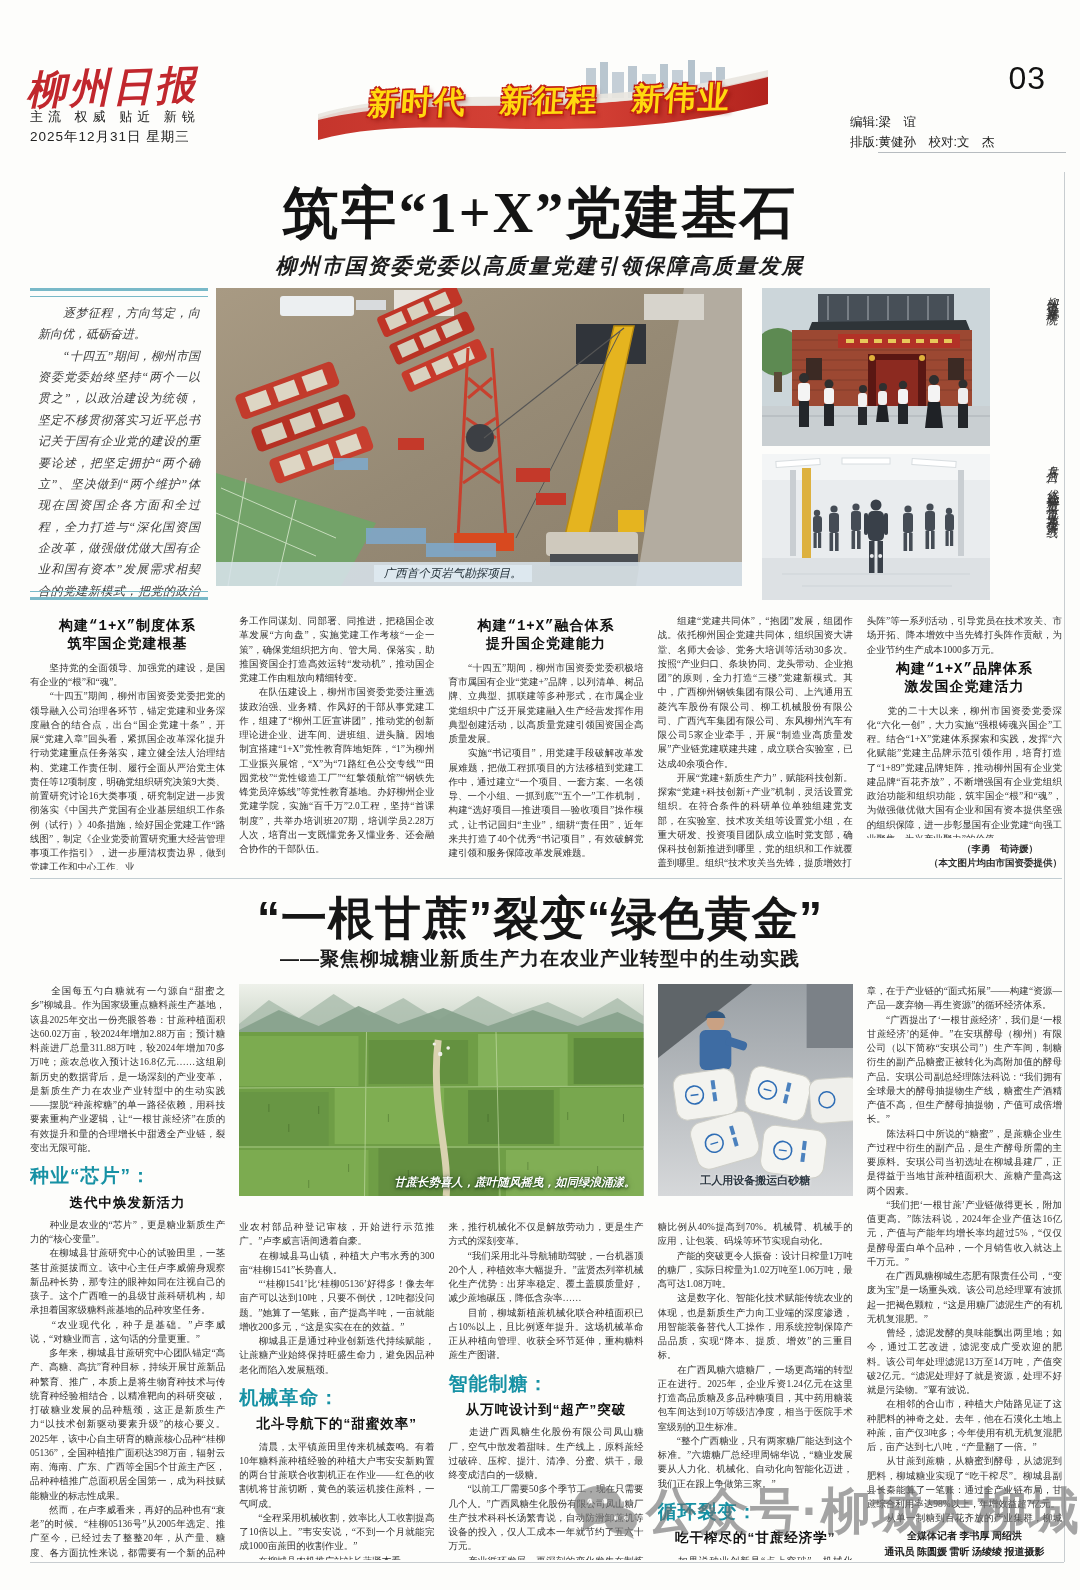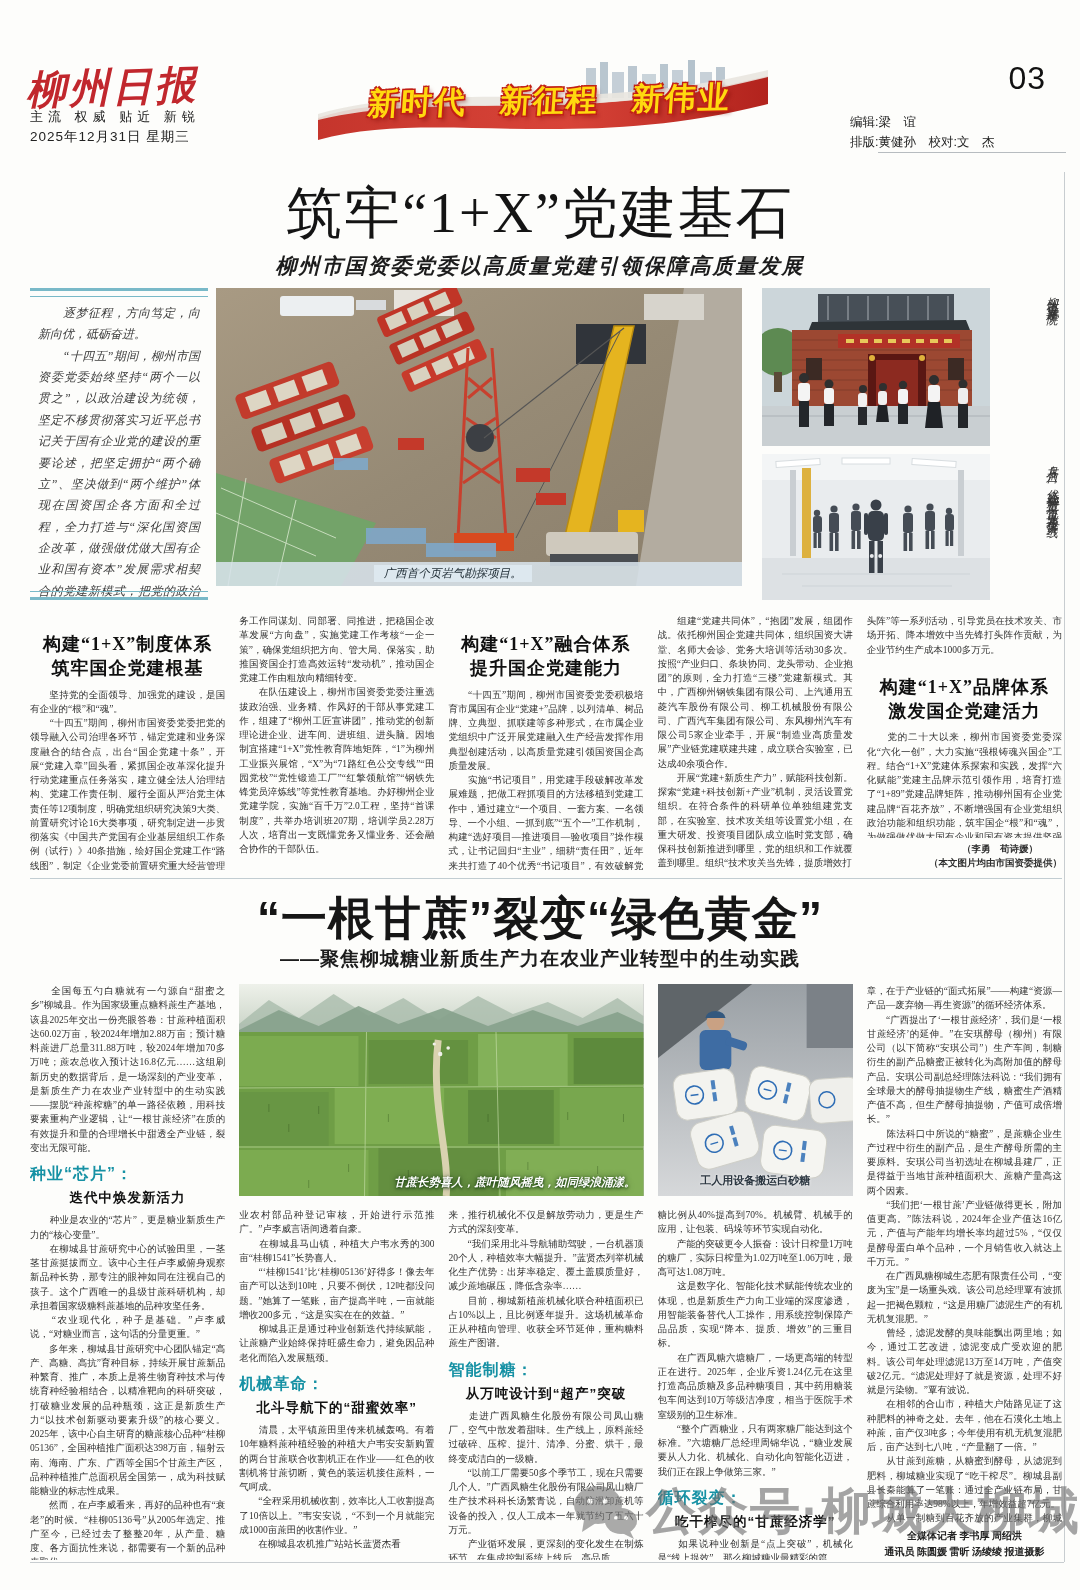--- a/index.html
+++ b/index.html
@@ -13,21 +13,21 @@
   .dateline{left:30px;top:128px;font-size:13.5px;color:#222;font-family:"Liberation Sans",sans-serif;letter-spacing:1px;}
   .banner{left:318px;top:58px;width:450px;height:90px;}
   .banner svg{position:absolute;left:0;top:0;}
   .banner-text{position:absolute;left:50px;top:22px;font-family:"Liberation Sans",sans-serif;
         font-size:31px;font-weight:900;color:#ffd90f;letter-spacing:2px;transform:skew(-4deg,-1deg);
         text-shadow:1.5px 1.5px 0 #c22016,-1.5px -1.5px 0 #c22016,1.5px -1.5px 0 #c22016,-1.5px 1.5px 0 #c22016,3px 3px 4px rgba(120,10,5,.55);}
   .pagenum{right:34px;top:60px;font-size:32px;font-family:"Liberation Sans",sans-serif;color:#111;letter-spacing:1px;}
   .staff{right:34px;top:112px;width:196px;font-size:12.5px;line-height:1.6;color:#222;font-family:"Liberation Sans",sans-serif;text-align:left;}
   .head-rule{left:878px;top:152px;width:188px;height:1px;background:#b7bcc0;}
   
-  .a1-title{left:0;top:176px;width:100%;text-align:center;font-size:56px;font-weight:400;color:#141414;letter-spacing:2px;}
+  .a1-title{left:0;top:176px;width:100%;text-align:center;font-size:56px;font-weight:700;color:#141414;letter-spacing:2px;}
   .a1-sub{left:0;top:252px;width:100%;text-align:center;font-size:21px;font-weight:700;color:#1c1c1c;
         font-family:"Liberation Sans",sans-serif;letter-spacing:2px;font-style:italic;}
   .introbox{left:30px;top:288px;width:178px;height:312px;box-sizing:border-box;padding:12px 8px;
         border-top:3px solid #79b9c8;border-bottom:3px solid #79b9c8;overflow:hidden;}
   .introbox:before,.introbox:after{content:"";position:absolute;left:0;right:0;height:1px;background:#79b9c8;}
   .introbox:before{top:5px}.introbox:after{bottom:5px}
   .intro-text{font-size:12px;line-height:1.78;color:#3d3d3d;font-style:italic;white-space:pre-line;text-align:justify;}
   figure{margin:0;text-align:center;}
   .ph{position:absolute;overflow:hidden;background:#ccc;}
   .ph svg{display:block;}
@@ -36,43 +36,43 @@
         background:rgba(226,238,245,.75);padding:1px 10px;white-space:nowrap;}
   .ph-school{left:762px;top:288px;width:228px;height:158px;}
   .ph-robot{left:762px;top:454px;width:228px;height:146px;}
   .vcaps{left:1000px;top:288px;width:60px;height:314px;display:flex;flex-direction:column;gap:10px;align-items:flex-end;}
   .vcap{writing-mode:vertical-rl;font-size:11.5px;font-style:italic;line-height:1.5;color:#333;letter-spacing:2px;}
   .vcap1{height:158px;}
   .vcap2{height:146px;}
   .a1-cols{left:30px;top:614px;width:1032px;height:256px;display:grid;grid-template-columns:repeat(5,1fr);gap:0 14px;}
   .col{overflow:hidden;font-size:9.5px;line-height:1.5;text-align:justify;color:#303030;}
   .body-txt{white-space:pre-line;}
-  h3.a1h{margin:19px 0 7px;font-size:18px;line-height:1.32;text-align:center;font-weight:800;color:#101010;white-space:pre-line;letter-spacing:1px;}
+  h3.a1h{margin:3px 0 7px;font-size:14px;line-height:1.32;text-align:center;font-weight:800;color:#101010;white-space:pre-line;letter-spacing:1px;font-family:Liberation Mono, monospace;}
   .col5wrap{display:flex;flex-direction:column;overflow:hidden;}
   .sig1{text-align:right;padding-right:24px;font-weight:700;margin-top:4px;}
   .sig2{text-align:right;font-weight:700;}
   .divider{left:30px;top:878px;width:1032px;height:1px;background:#c2cdd2;}
   
   .a2-title{left:0;top:888px;width:100%;text-align:center;font-size:46px;font-weight:900;color:#161616;
         font-family:"Liberation Sans",sans-serif;letter-spacing:1px;}
   .a2-sub{left:0;top:946px;width:100%;text-align:center;font-size:19px;font-weight:700;color:#1c1c1c;
         font-family:"Liberation Sans",sans-serif;letter-spacing:1px;}
   .a2-grid{left:30px;top:984px;width:1032px;height:576px;display:grid;grid-template-columns:repeat(5,1fr);
-        grid-template-rows:212px 1fr;gap:12px 14px;}
+        grid-template-rows:212px 1fr;gap:24px 14px;}
   .a2col{overflow:hidden;font-size:9.5px;line-height:1.5;text-align:justify;color:#303030;}
   .span-rows{grid-row:1/3;}
   .ph-cell{position:relative;overflow:hidden;background:#ccc;}
   .ph-cane{grid-column:2/4;grid-row:1;}
   .ph-sugar{grid-column:4;grid-row:1;}
   .cane-cap{position:absolute;right:8px;bottom:6px;font-size:11.5px;font-weight:700;color:#fff;font-style:italic;
         text-shadow:0 1px 3px rgba(0,40,0,.9),0 0 6px rgba(0,30,0,.6);}
   .sugar-cap{position:absolute;left:50%;transform:translateX(-50%);bottom:8px;font-size:11px;font-weight:700;color:#2b3640;
         white-space:nowrap;text-shadow:0 0 3px rgba(255,255,255,.95);}
   .sech{margin:7px 0 5px;font-family:"Liberation Sans",sans-serif;}
-  .sech .t{display:block;font-size:16px;font-weight:800;color:#1691a4;letter-spacing:1px;}
+  .sech .t{display:block;font-size:19px;font-weight:800;color:#1691a4;letter-spacing:1px;}
   .sech .s{display:block;font-size:13.5px;font-weight:800;color:#121212;text-align:center;letter-spacing:1px;margin-top:2px;}
   .credits{margin-top:3px;font-weight:700;font-size:10px;text-align:center;line-height:1.6;color:#222;}
   
   .right-rule{left:1064px;top:172px;width:1px;height:1390px;background:#c8cdd0;}
   .bottom-rule{left:30px;top:1562px;width:1034px;height:1px;background:#c8cdd0;}
   .watermark{left:572px;top:1478px;display:flex;align-items:center;gap:8px;opacity:.62;pointer-events:none;z-index:9;}
   .wm-label{font-family:"Liberation Sans",sans-serif;font-size:50px;font-weight:800;color:#6f6f6f;letter-spacing:2px;white-space:nowrap;}
 </style>
 </head>
 <body>

